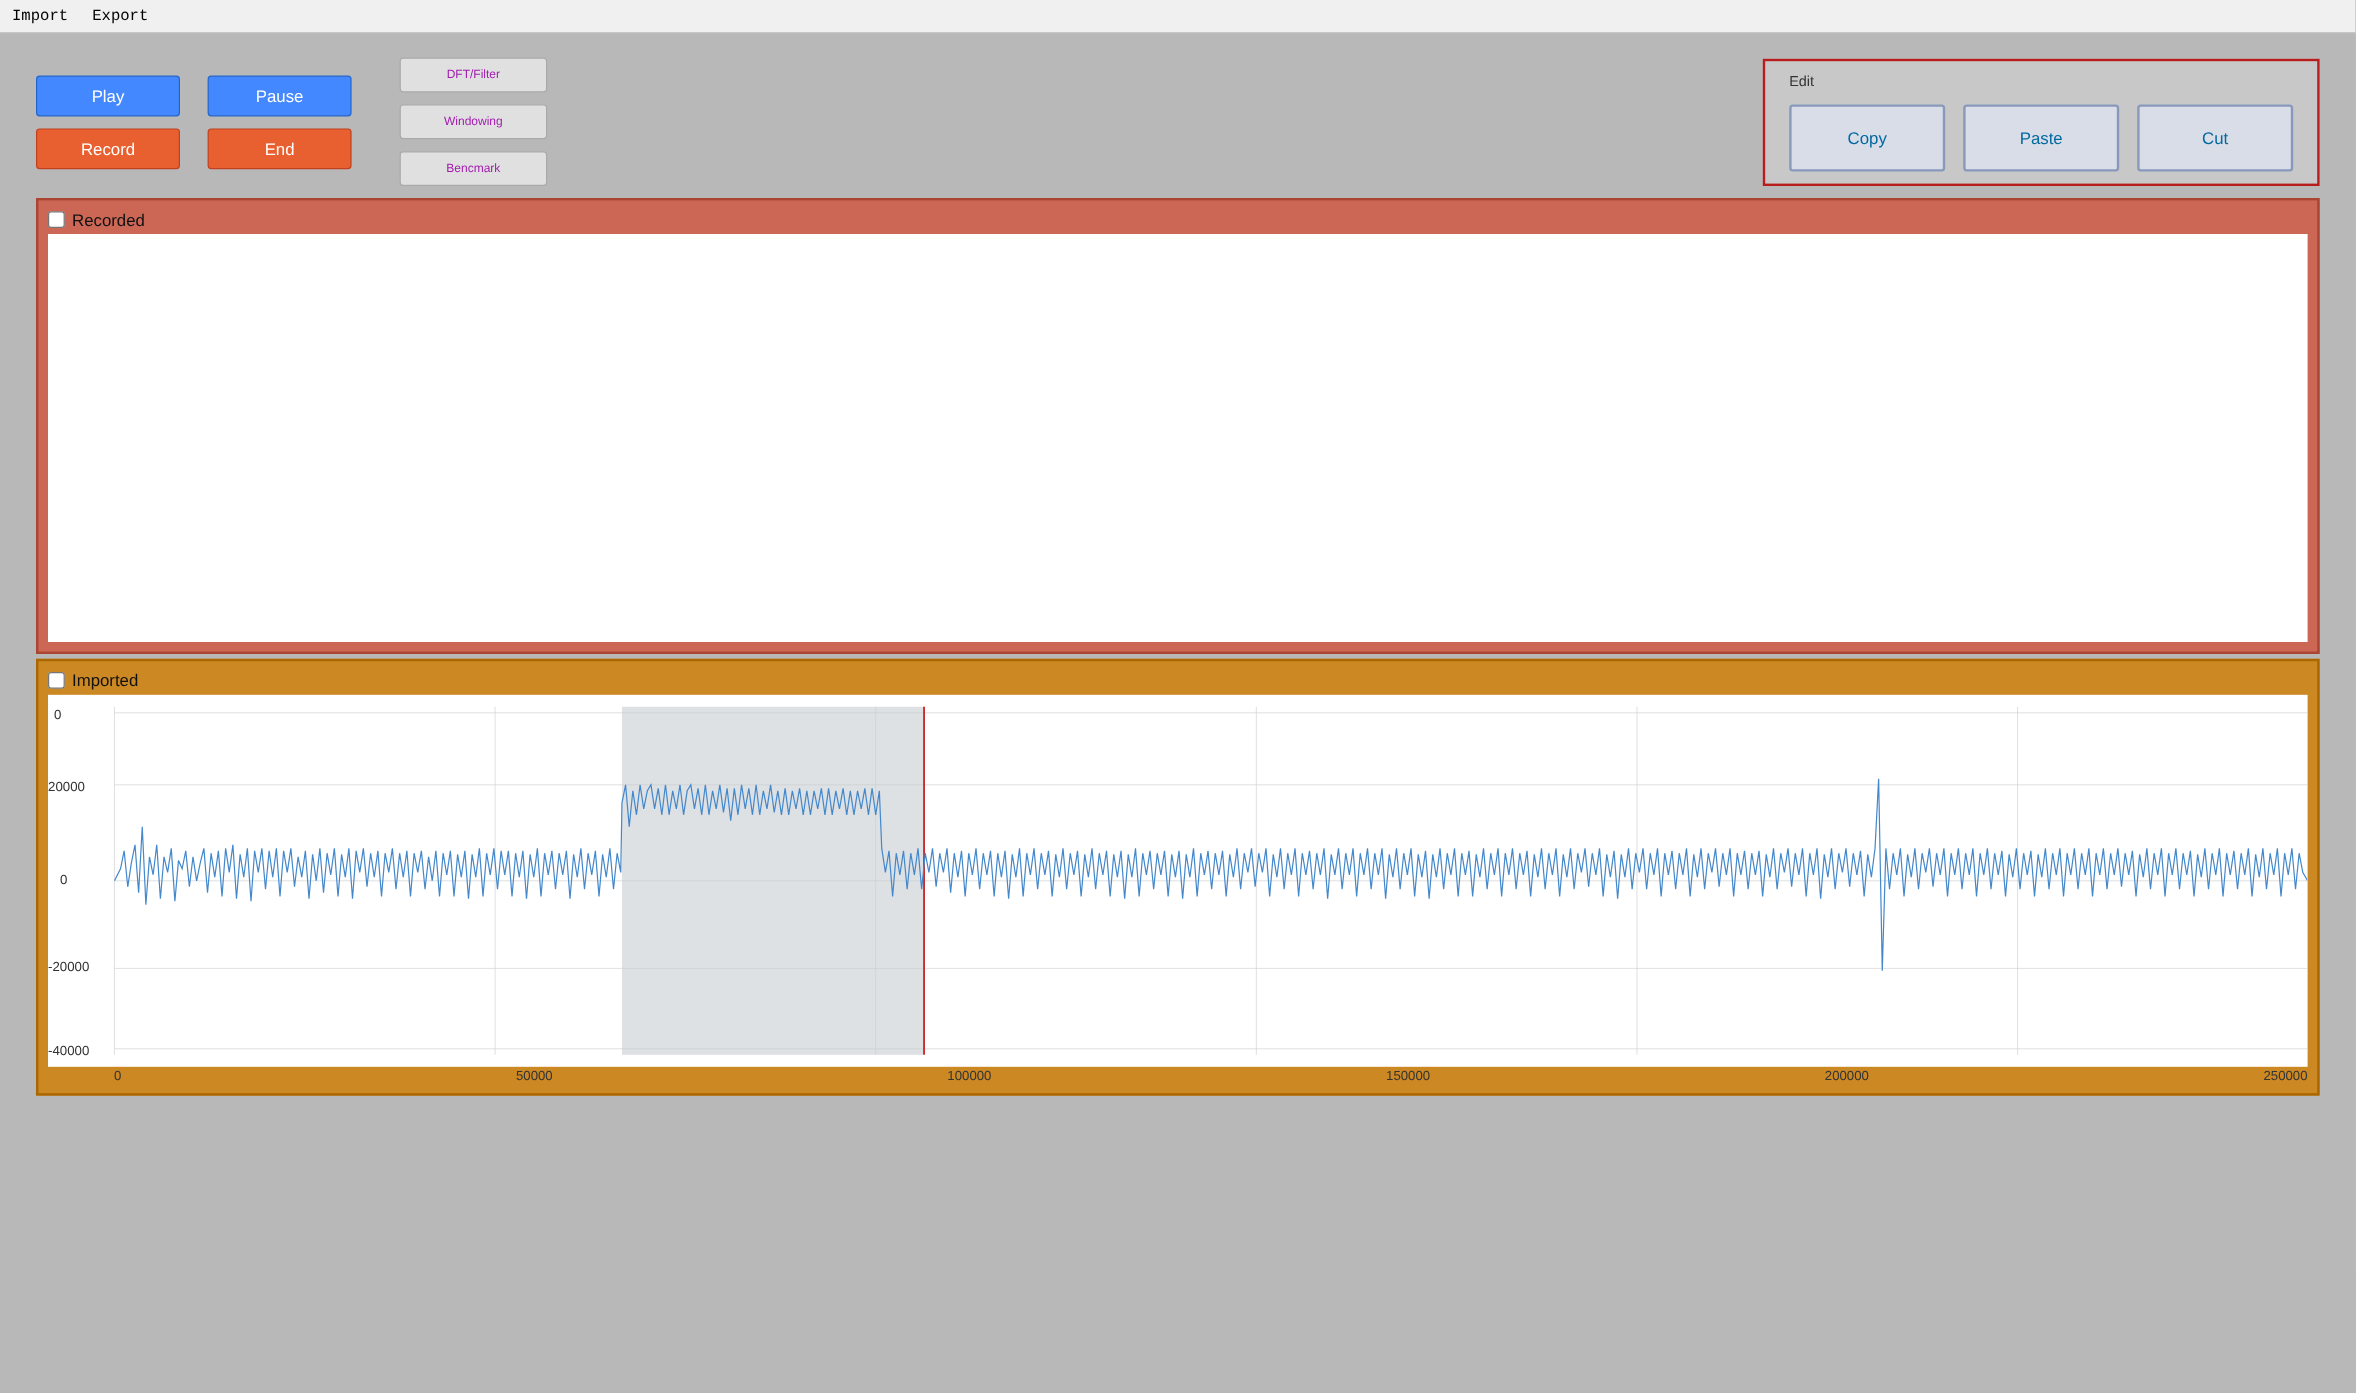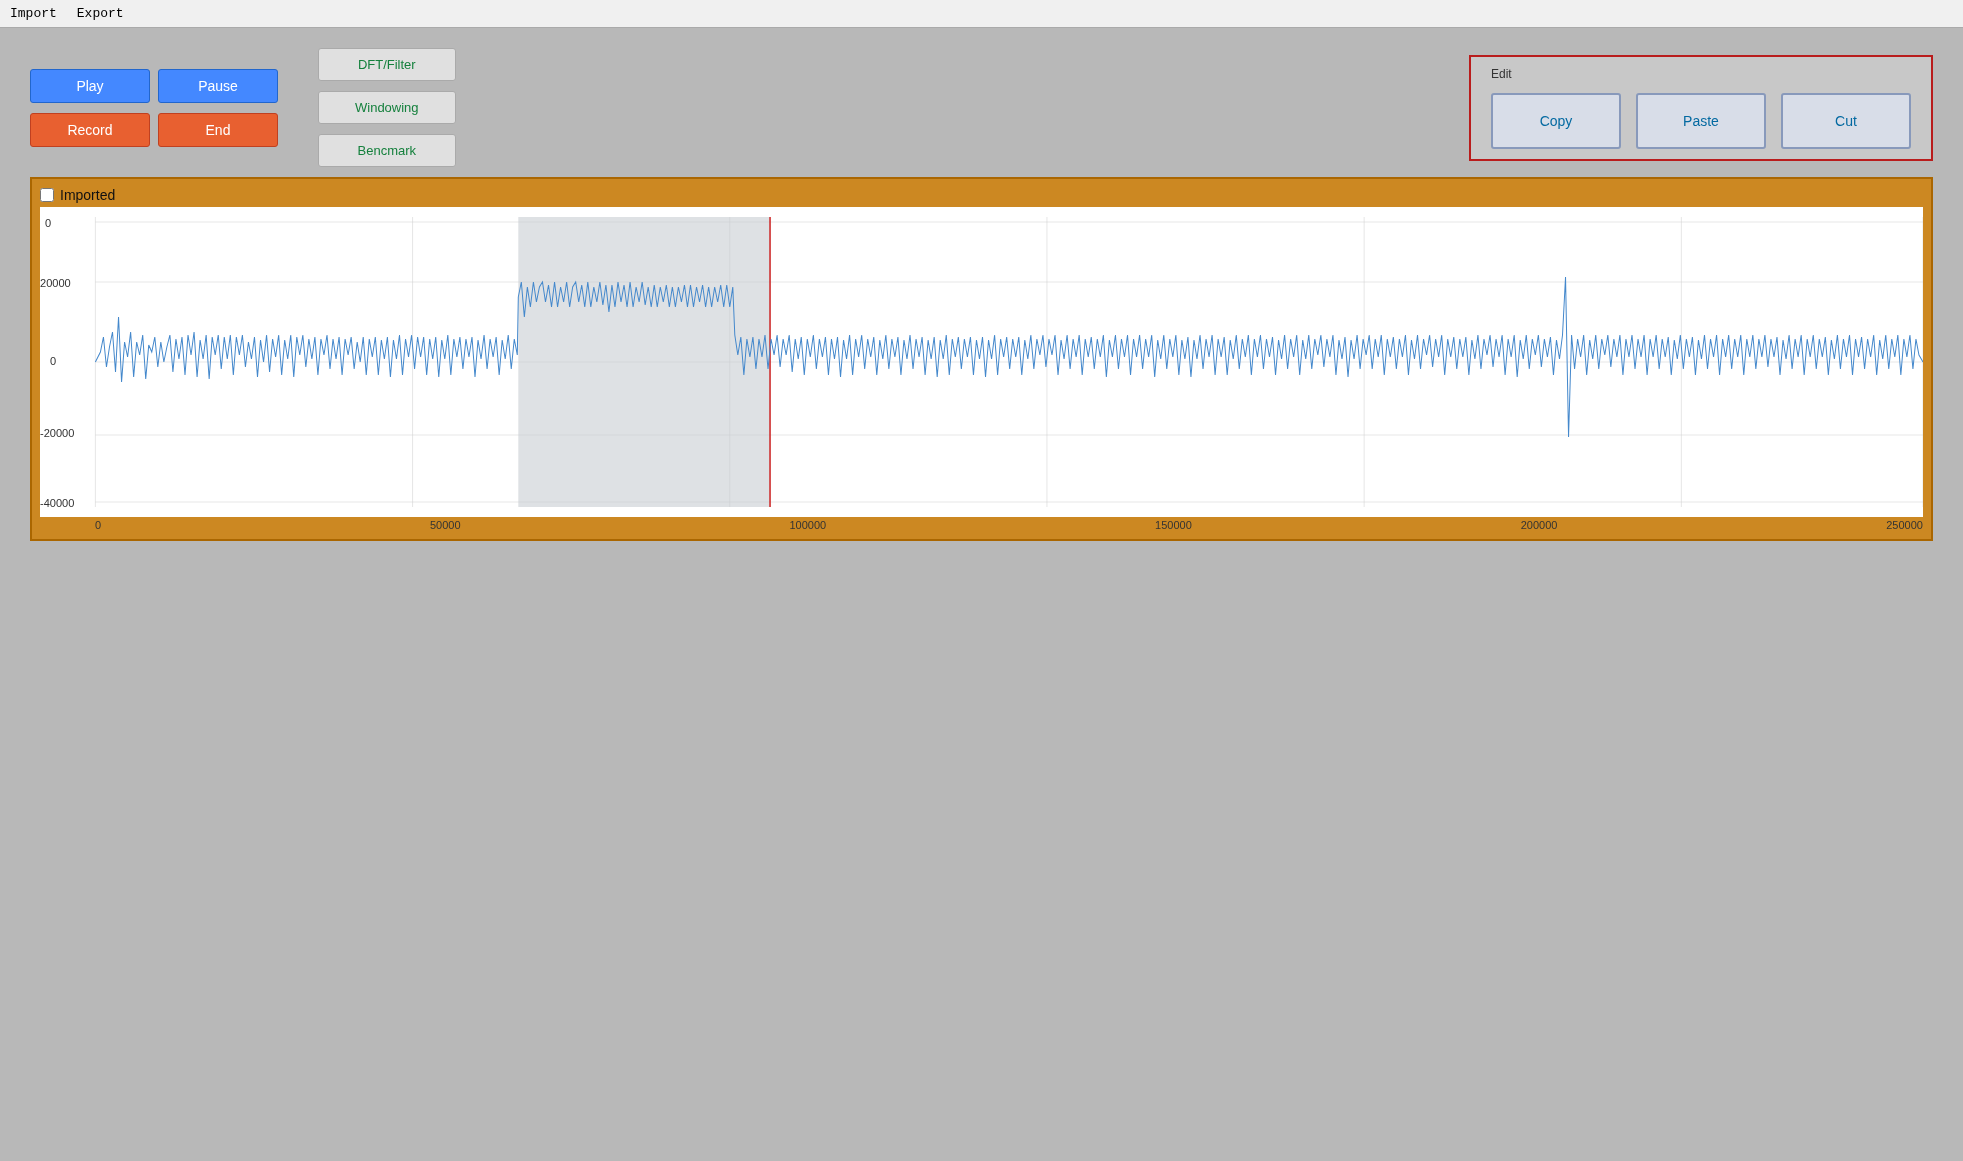--- a/index.html
+++ b/index.html
@@ -37,21 +37,21 @@
       gap: 0;
     }
     .toolbar-left {
       display: flex;
       flex-direction: column;
       gap: 10px;
       margin-right: 40px;
     }
     .toolbar-row {
       display: flex;
-      gap: 8px;
+      gap: 23px;
     }
     .btn-blue {
       background: #4488ff;
       color: white;
       border: 1px solid #2266cc;
       padding: 8px 28px;
       cursor: pointer;
       font-size: 14px;
       border-radius: 3px;
       min-width: 120px;
@@ -62,25 +62,25 @@
       border: 1px solid #c04020;
       padding: 8px 28px;
       cursor: pointer;
       font-size: 14px;
       border-radius: 3px;
       min-width: 120px;
       text-align: center;
     }
     .btn-gray {
       background: #e0e0e0;
-      color: #15803d;
+      color: #a21caf;
       border: 1px solid #aaa;
       padding: 8px 36px;
       cursor: pointer;
-      font-size: 13px;
+      font-size: 10px;
       border-radius: 3px;
       min-width: 110px;
     }
     .edit-group {
       margin-left: auto;
       border: 2px solid #b91c1c;
       background: #c8c8c8;
       padding: 10px 20px;
       display: flex;
       flex-direction: column;
@@ -201,20 +201,27 @@
       <div class="edit-buttons">
         <button class="btn-edit">Copy</button>
         <button class="btn-edit">Paste</button>
         <button class="btn-edit">Cut</button>
       </div>
     </div>
   </div>
 
   <div class="waveform-section">
 
+    <div class="panel-recorded">
+      <div class="panel-header">
+        <input type="checkbox" class="panel-checkbox" style="">
+        <span class="panel-title">Recorded</span>
+      </div>
+      <div class="waveform-white"></div>
+    </div>
 
     <div class="panel-imported">
       <div class="panel-header">
         <input type="checkbox" class="panel-checkbox" style="">
         <span class="panel-title">Imported</span>
       </div>
       <div class="chart-container">
         <svg class="chart-svg" viewBox="0 0 1870 310" preserveAspectRatio="none">
 
           <text x="5" y="20" font-size="11" fill="#333">0</text>

